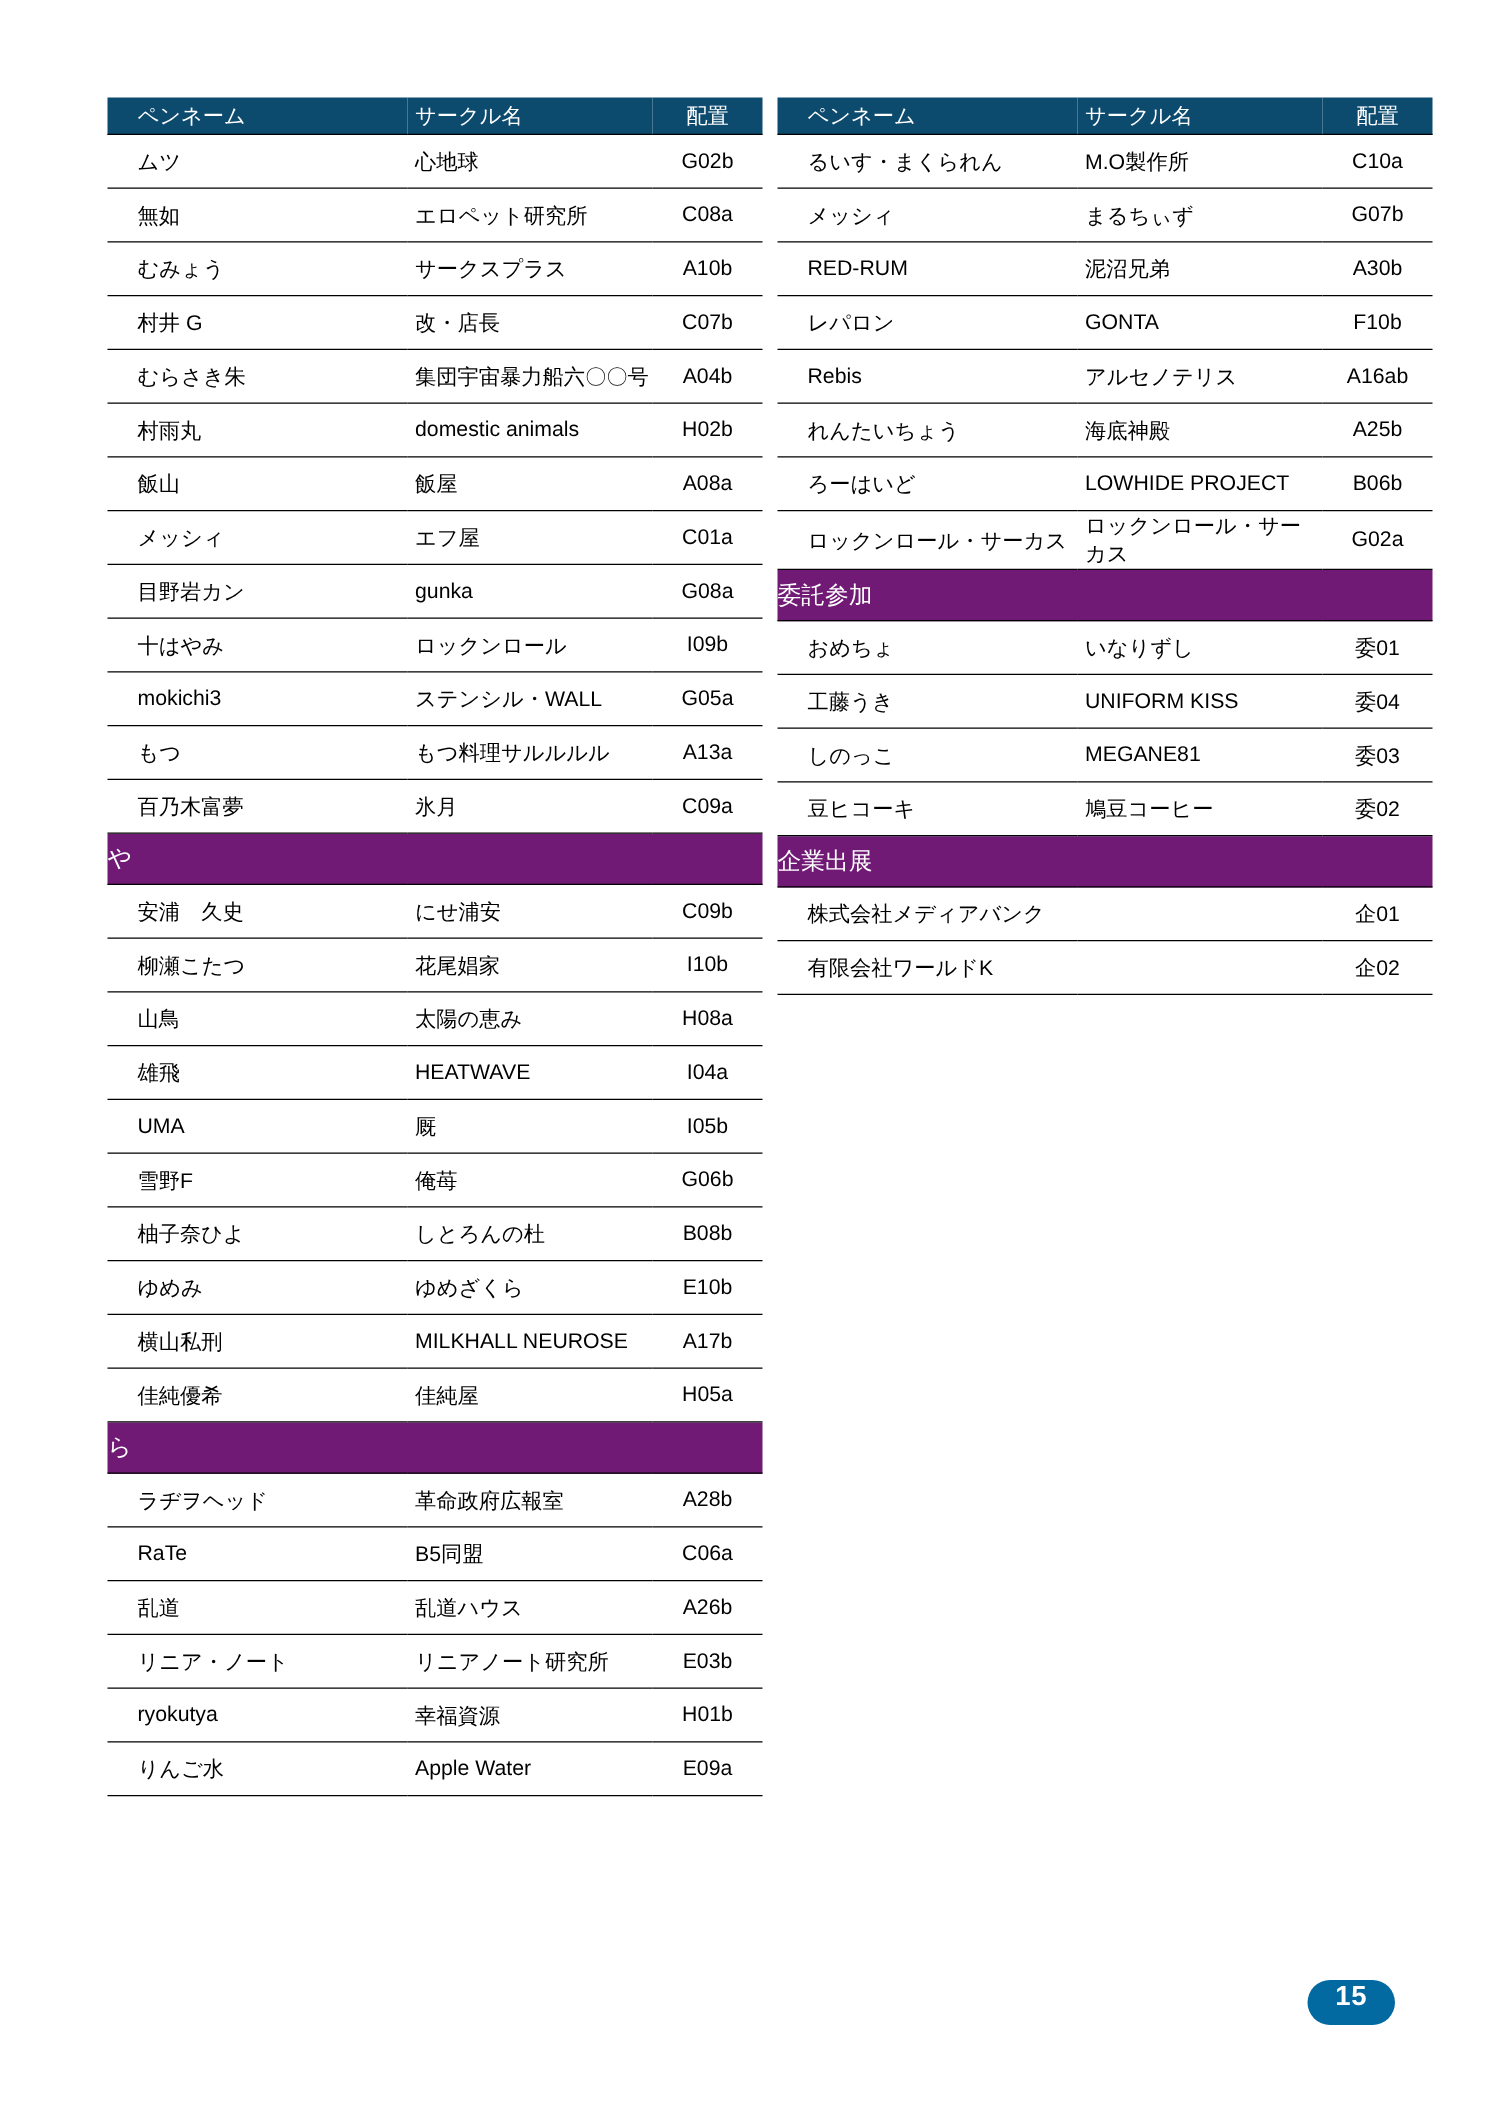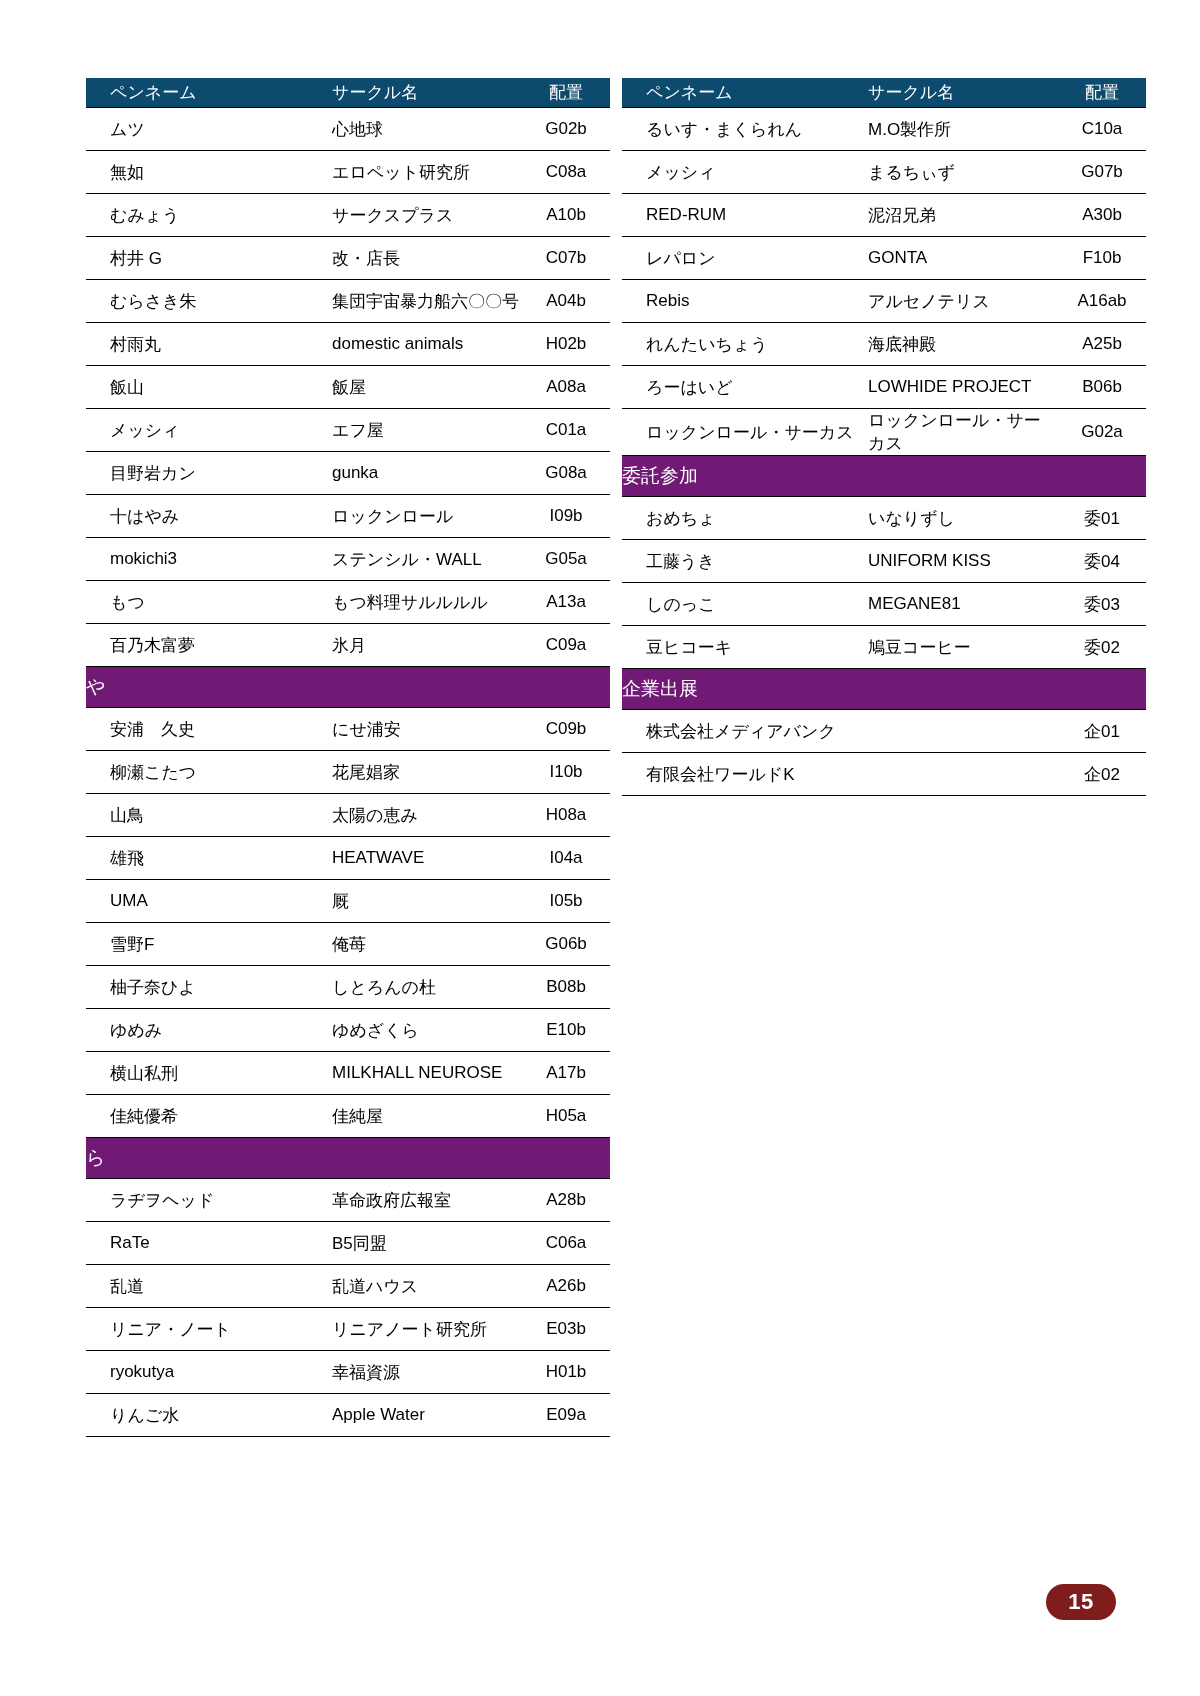--- a/index.html
+++ b/index.html
@@ -74,25 +74,25 @@
 
   .corp-row td.c1 { padding-left: 24px; }
   .corp-row td.c3 { text-align: center; }
 
   .page-number {
     position: absolute;
     right: 84px;
     bottom: 76px;
     width: 70px;
     height: 36px;
-    background: #7f1d1d;
+    background: #0369a1;
     color: #ffffff;
     border-radius: 18px;
     display: flex;
-    align-items: center;
+    align-items: flex-start;
     justify-content: center;
     font-size: 22px;
     font-weight: bold;
     letter-spacing: 0.5px;
   }
 </style>
 </head>
 <body>
 
 <div class="page">

